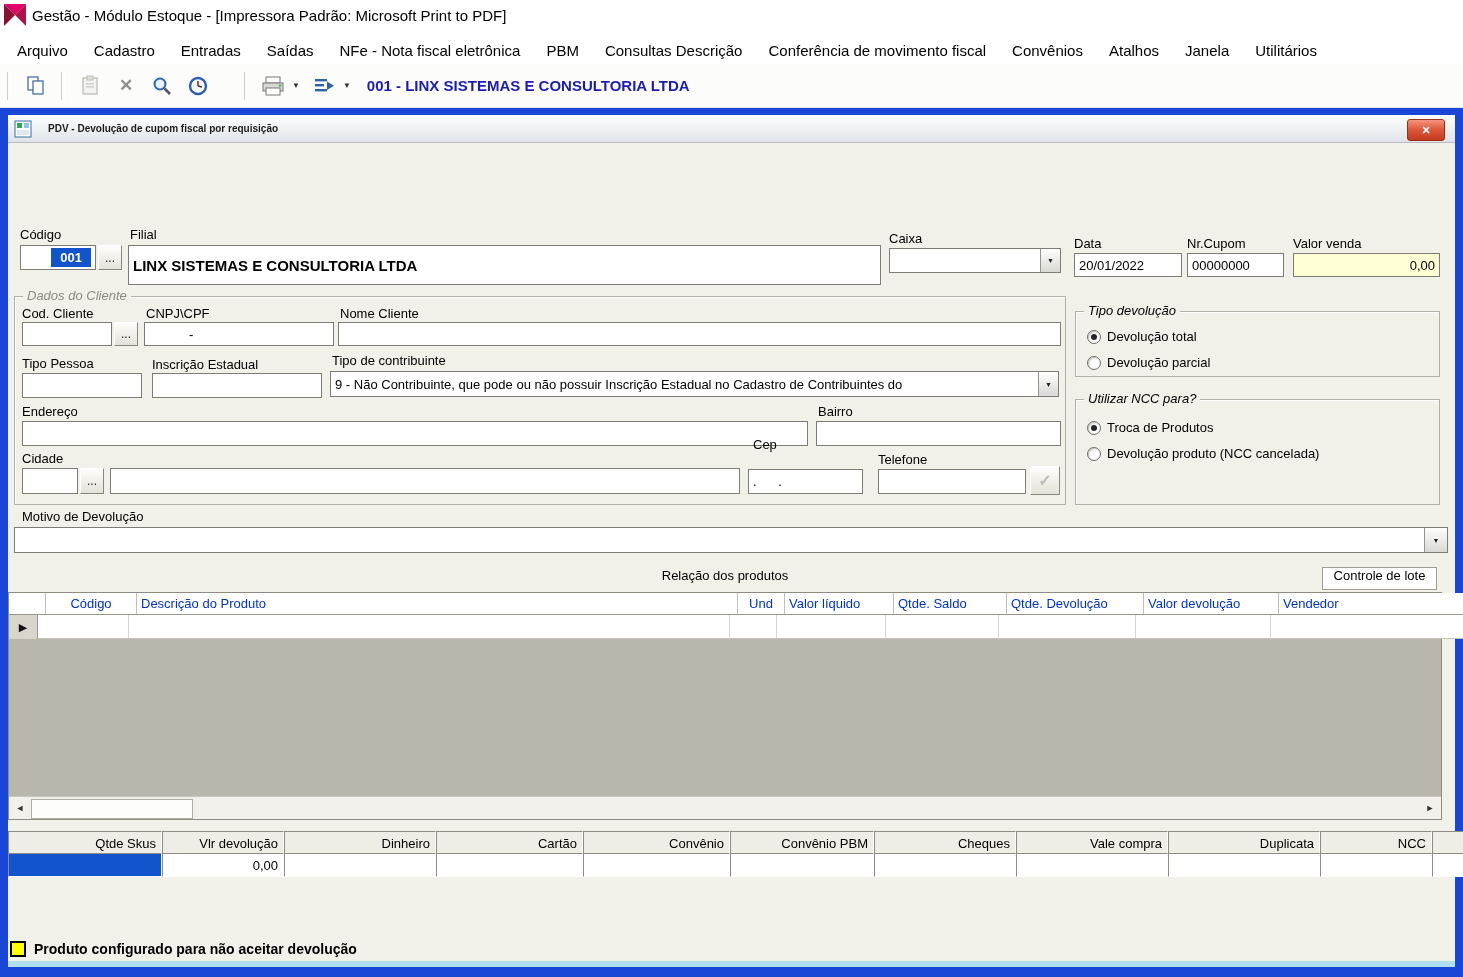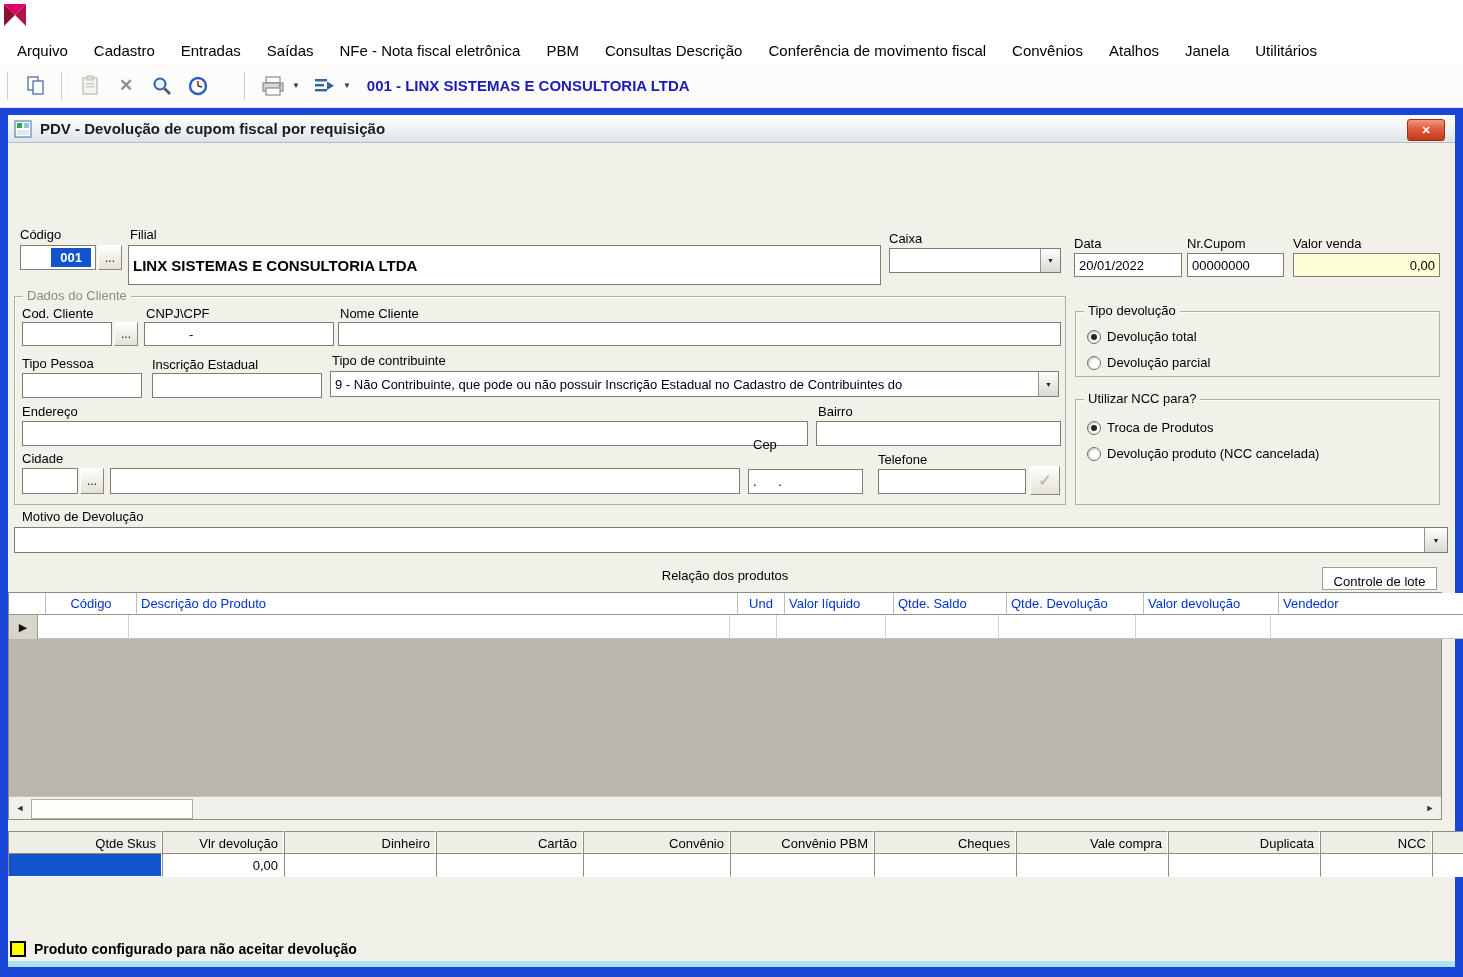--- a/index.html
+++ b/index.html
@@ -15,41 +15,41 @@
   .menu-item{font-size:15px;color:#000;padding:5px 13px;white-space:nowrap;cursor:default;}
   .toolbar{left:0;top:64px;width:1463px;height:44px;background:#fcfcfb;display:flex;align-items:center;border-bottom:1px solid #e4e4e0;}
   .tb-sep{width:2px;height:28px;border-left:1px solid #cfcfca;border-right:1px solid #ffffff;margin:0 7px;}
   .tb-btn{width:36px;height:32px;display:flex;align-items:center;justify-content:center;}
   .tb-caret{font-size:8px;color:#333;margin:0 6px 0 1px;}
   .company{font-size:15px;font-weight:bold;color:#1b1bb5;margin-left:10px;white-space:nowrap;}
   
   .frame{left:0;top:108px;width:1463px;height:869px;background:#1a46d8;}
   .child-title{left:8px;top:115px;width:1447px;height:28px;background:linear-gradient(180deg,#ffffff,#dfe3e8);
     display:flex;align-items:center;border-bottom:1px solid #b9bcc2;}
-  .child-title-text{font-size:15px;font-weight:600;color:#1c1c1c;margin-left:8px;white-space:nowrap;}
+  .child-title-text{font-size:10px;font-weight:600;color:#1c1c1c;margin-left:16px;white-space:nowrap;}
   .close-btn{position:absolute;right:10px;top:4px;width:36px;height:20px;border:1px solid #9c2f14;border-radius:3px;
     background:linear-gradient(180deg,#f2977f,#e05a3c 45%,#c33a1c);color:#fff;font-size:11px;font-weight:bold;
     display:flex;align-items:center;justify-content:center;}
   .client{left:8px;top:143px;width:1447px;height:818px;background:#f1f0e9;}
   .mdi-strip{left:8px;top:961px;width:1447px;height:6px;background:#aee0ee;}
   
   .lbl{font-size:13px;color:#000;white-space:nowrap;}
   .lbl-gray{color:#8d8b80;}
   .field{background:#fff;border:1px solid #7d7c75;font-size:13px;color:#000;display:flex;align-items:center;padding:0 4px;overflow:hidden;white-space:nowrap;}
   .field.yellow{background:#ffffd6;justify-content:flex-end;}
   .sel-text{background:#1254cc;color:#fff;font-weight:bold;padding:2px 9px;margin-left:auto;margin-right:2px;}
   .bold15{font-weight:bold;font-size:15px;}
   .btn3d{background:linear-gradient(180deg,#fdfdfb,#e4e2d8);border:1px solid #8a887e;
     border-top-color:#fff;border-left-color:#fff;font-size:12px;color:#222;
     display:flex;align-items:center;justify-content:center;cursor:default;}
   .combo{padding-right:0;}
   .combo .val{overflow:hidden;white-space:nowrap;}
   .drop{margin-left:auto;align-self:stretch;width:19px;background:linear-gradient(180deg,#fefefe,#d8d8d4);
     border-left:1px solid #97958b;display:flex;align-items:center;justify-content:center;font-size:7px;color:#222;flex:none;}
-  .grp{border:1px solid #b3b1a6;box-shadow:inset 1px 1px 0 #ffffff;}
+  .grp{border:1px solid #b3b1a6;box-shadow:inset 1px 1px 0 #ffffff;font-style:italic;}
   .grp-title{position:absolute;top:-9px;left:8px;background:#f1f0e9;padding:0 4px;font-size:13px;white-space:nowrap;}
   .radio{width:14px;height:14px;border-radius:50%;background:#fff;border:1px solid #6e6c64;box-shadow:inset 1px 1px 2px rgba(0,0,0,.25);}
   .radio.on::after{content:"";display:block;width:6px;height:6px;border-radius:50%;background:#262626;margin:3px 0 0 3px;}
   
   .grid{border:1px solid #8e8c82;background:#b9b6ad;display:flex;flex-direction:column;}
   .grow{display:flex;flex:none;}
   .gh{background:#fff;color:#0033cc;font-size:13px;display:flex;align-items:center;padding:0 4px;
     border-right:1px solid #bdbdbd;border-bottom:1px solid #979790;overflow:hidden;white-space:nowrap;flex:none;}
   .gh.c{justify-content:center;}
   .gc{background:#fff;border-right:1px solid #d4d4d0;border-bottom:1px solid #c6c4ba;flex:none;font-size:13px;display:flex;align-items:center;padding:0 4px;}
@@ -71,20 +71,21 @@
 </head>
 <body>
 
 <div class="abs titlebar">
   <svg class="abs" style="left:3px;top:3px" width="24" height="24" viewBox="0 0 24 24">
     <rect x="0" y="0" width="24" height="24" fill="#ffffff"></rect>
     <polygon points="1,1 23,1 12,12" fill="#e0006a"></polygon>
     <polygon points="1,1 12,12 1,23" fill="#8c1030"></polygon>
     <polygon points="23,1 23,23 12,12" fill="#b01245"></polygon>
   </svg>
+  <span class="title-text" style="margin-left:32px">Gestão  - Módulo Estoque - [Impressora Padrão: Microsoft Print to PDF]</span>
 </div>
 
 <div class="abs menubar">
   <span class="menu-item">Arquivo</span>
   <span class="menu-item">Cadastro</span>
   <span class="menu-item">Entradas</span>
   <span class="menu-item">Saídas</span>
   <span class="menu-item">NFe - Nota fiscal eletrônica</span>
   <span class="menu-item">PBM</span>
   <span class="menu-item">Consultas Descrição</span>
@@ -296,21 +297,21 @@
 
 <span class="abs lbl" style="left:22px;top:509px">Motivo de Devolução</span>
 <div class="abs field combo" style="left:14px;top:527px;width:1434px;height:26px">
   <span class="val"></span>
   <span class="drop" style="width:22px">
       <span>▼</span>
     </span>
 </div>
 
 <div class="abs lbl" style="left:8px;top:568px;width:1434px;text-align:center">Relação dos produtos</div>
-<div class="abs" style="left:1322px;top:567px;width:115px;height:23px;background:#fff;border:1px solid #9f9d93;font-size:13px;display:flex;align-items:flex-end;justify-content:center">
+<div class="abs" style="left:1322px;top:567px;width:115px;height:23px;background:#fff;border:1px solid #9f9d93;font-size:13px;display:flex;align-items:flex-start;justify-content:center">
   <span>Controle de lote</span>
 </div>
 
 <div class="abs grid" style="left:8px;top:592px;width:1434px;height:228px">
   <div class="grow" style="height:22px">
     <div class="gh" style="width:28px"></div>
     <div class="gh c" style="width:82px">Código</div>
     <div class="gh" style="width:592px">Descrição do Produto</div>
     <div class="gh c" style="width:38px">Und</div>
     <div class="gh" style="width:100px">Valor líquido</div>

